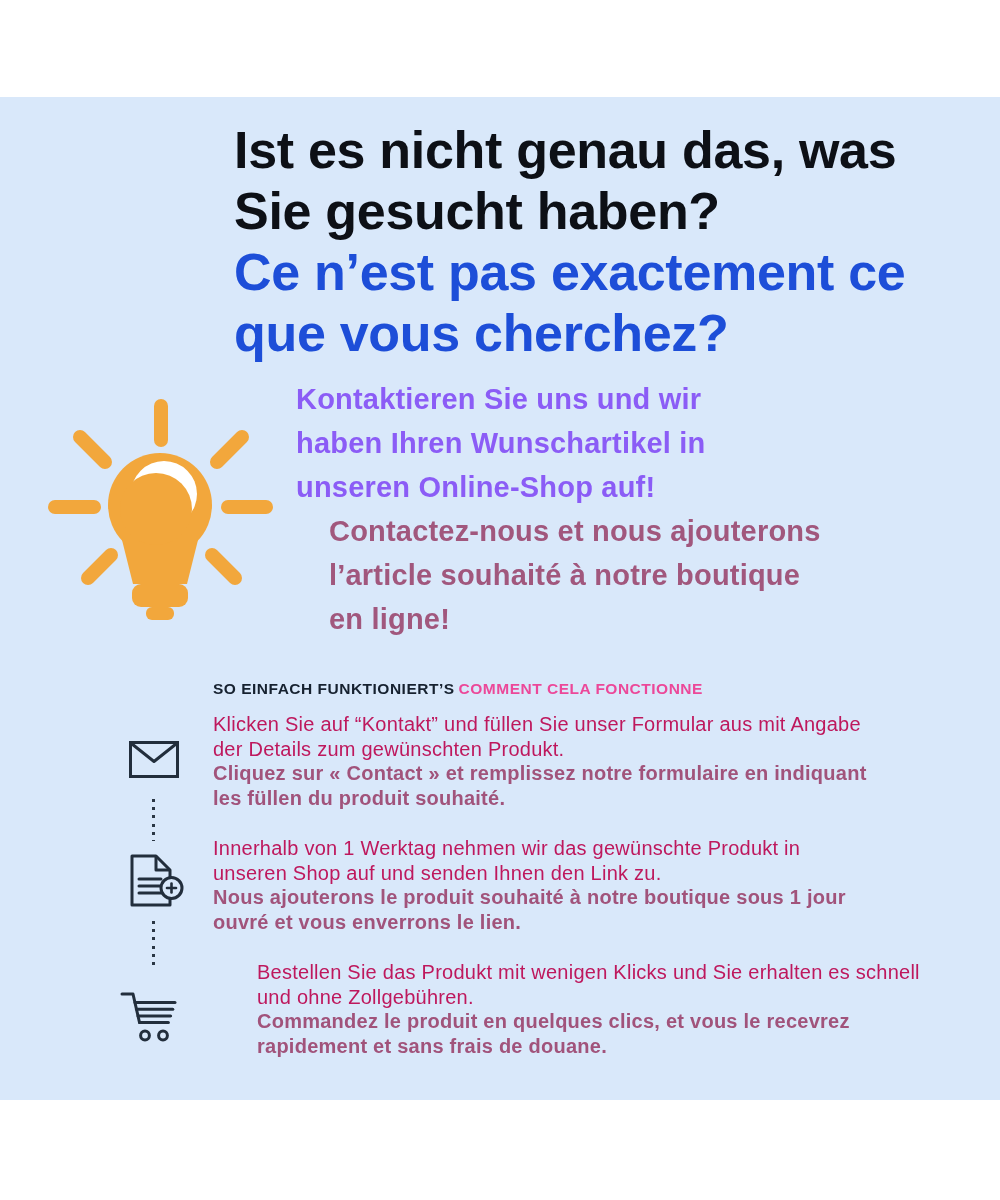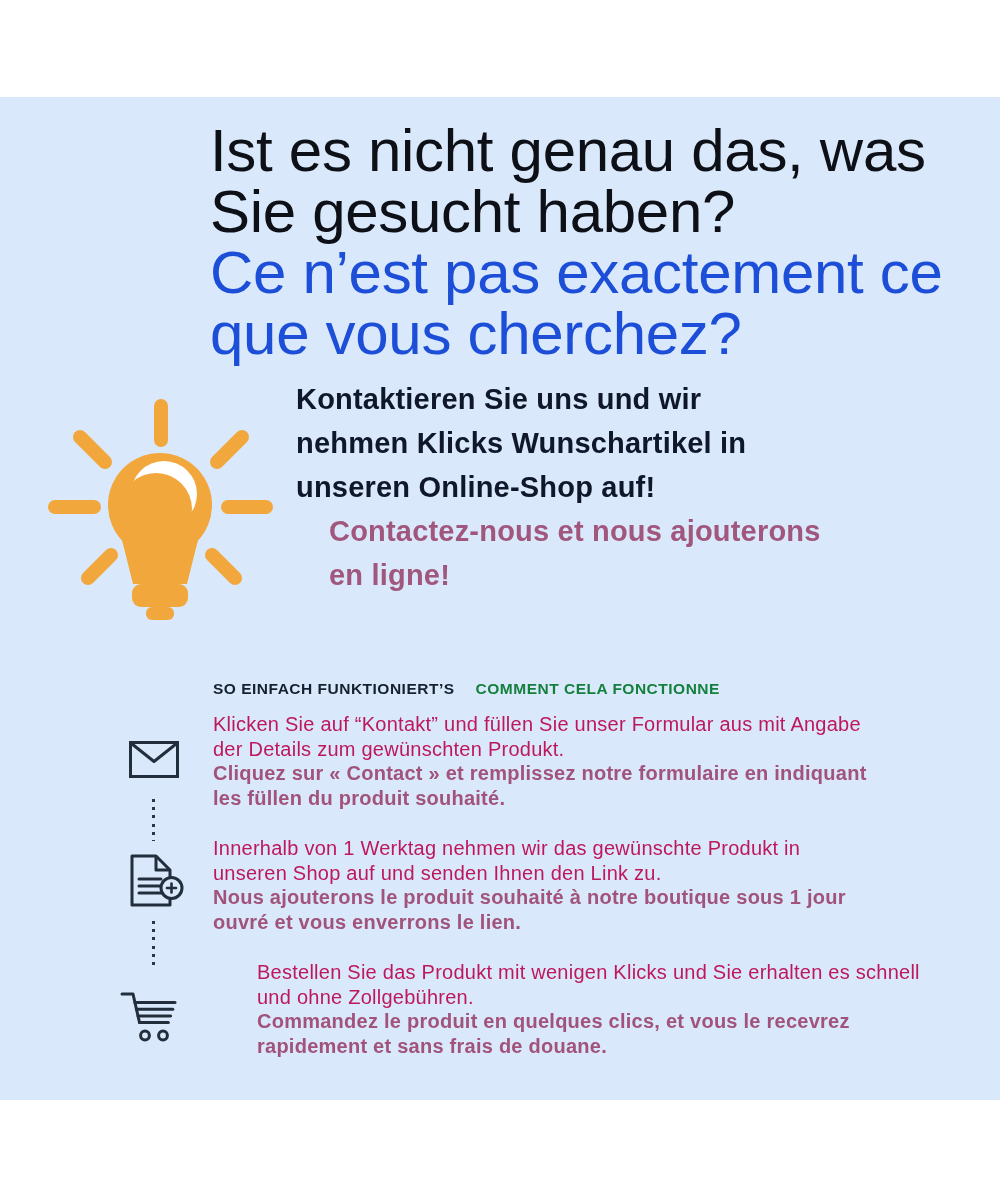--- a/index.html
+++ b/index.html
@@ -5,36 +5,36 @@
   html,body{margin:0;padding:0;}
   body{
     width:1000px;height:1200px;position:relative;overflow:hidden;
     background:#ffffff;
     font-family:"Liberation Sans", sans-serif;
   }
   .abs{position:absolute;}
   .panel{left:0;top:97px;width:1000px;height:1003px;background:#d9e8fa;}
 
   
-  .headline{left:210px;top:120px;font-size:60px;font-weight:400;line-height:61px;letter-spacing:-0.3px;white-space:nowrap;}
+  .headline{left:234px;top:120px;font-size:52px;font-weight:700;line-height:61px;letter-spacing:-0.3px;white-space:nowrap;}
   .h-de{color:#0d1016;}
   .h-fr{color:#1d4ed8;}
 
   
   .bulb{left:44px;top:394px;width:232px;height:230px;}
 
   
   .intro{left:296px;top:377px;font-size:29px;font-weight:700;line-height:44px;letter-spacing:0.2px;white-space:nowrap;}
-  .i-de{color:#0f172a;}
+  .i-de{color:#8b5cf6;}
   .i-fr{color:#a1577d;margin-left:33px;}
 
   
-  .hiw{left:213px;top:680px;font-size:15.5px;font-weight:700;letter-spacing:0.5px;display:flex;gap:21px;white-space:nowrap;}
+  .hiw{left:213px;top:680px;font-size:15.5px;font-weight:700;letter-spacing:0.5px;display:flex;gap:4px;white-space:nowrap;}
   .hiw-de{color:#16212f;}
-  .hiw-fr{color:#15803d;}
+  .hiw-fr{color:#ec4899;}
 
   
   .step-text{left:213px;font-size:20px;line-height:24.5px;letter-spacing:0.25px;white-space:nowrap;}
   .s-de{color:#be185d;font-weight:400;}
   .s-fr{color:#a1537b;font-weight:700;}
   .step1{top:712px;} .step2{top:836px;} .step3{top:960px;margin-left:44px;}
 
   .icon{color:#222e3c;}
   .env{left:129px;top:741px;width:50px;height:37px;}
   .doc{left:127px;top:854px;width:58px;height:54px;}
@@ -68,23 +68,24 @@
   <circle cx="116" cy="111" r="52" fill="#f2a73c"></circle>
   <polygon points="78,146 154,146 143,190 89,190" fill="#f2a73c"></polygon>
   <circle cx="120" cy="100" r="33" fill="#ffffff"></circle>
   <circle cx="112" cy="115" r="36" fill="#f2a73c"></circle>
   <rect x="88" y="190" width="56" height="23" rx="9" fill="#f2a73c"></rect>
   <rect x="102" y="213" width="28" height="13" rx="6" fill="#f2a73c"></rect>
 </svg>
 
 <div class="abs intro">
   <div class="i-de">Kontaktieren Sie uns und wir</div>
-  <div class="i-de">nehmen Klicks Wunschartikel in</div>
+  <div class="i-de">haben Ihren Wunschartikel in</div>
   <div class="i-de">unseren Online-Shop auf!</div>
   <div class="i-fr">Contactez-nous et nous ajouterons</div>
+  <div class="i-fr">l’article souhaité à notre boutique</div>
   <div class="i-fr">en ligne!</div>
 </div>
 
 <div class="abs hiw">
   <span class="hiw-de">SO EINFACH FUNKTIONIERT’S</span>
   <span class="hiw-fr">COMMENT CELA FONCTIONNE</span>
 </div>
 
 <svg class="abs icon env" viewBox="0 0 50 37" aria-hidden="true">
   <rect x="1.5" y="1.5" width="47" height="34" fill="none" stroke="#222e3c" stroke-width="3"></rect>

